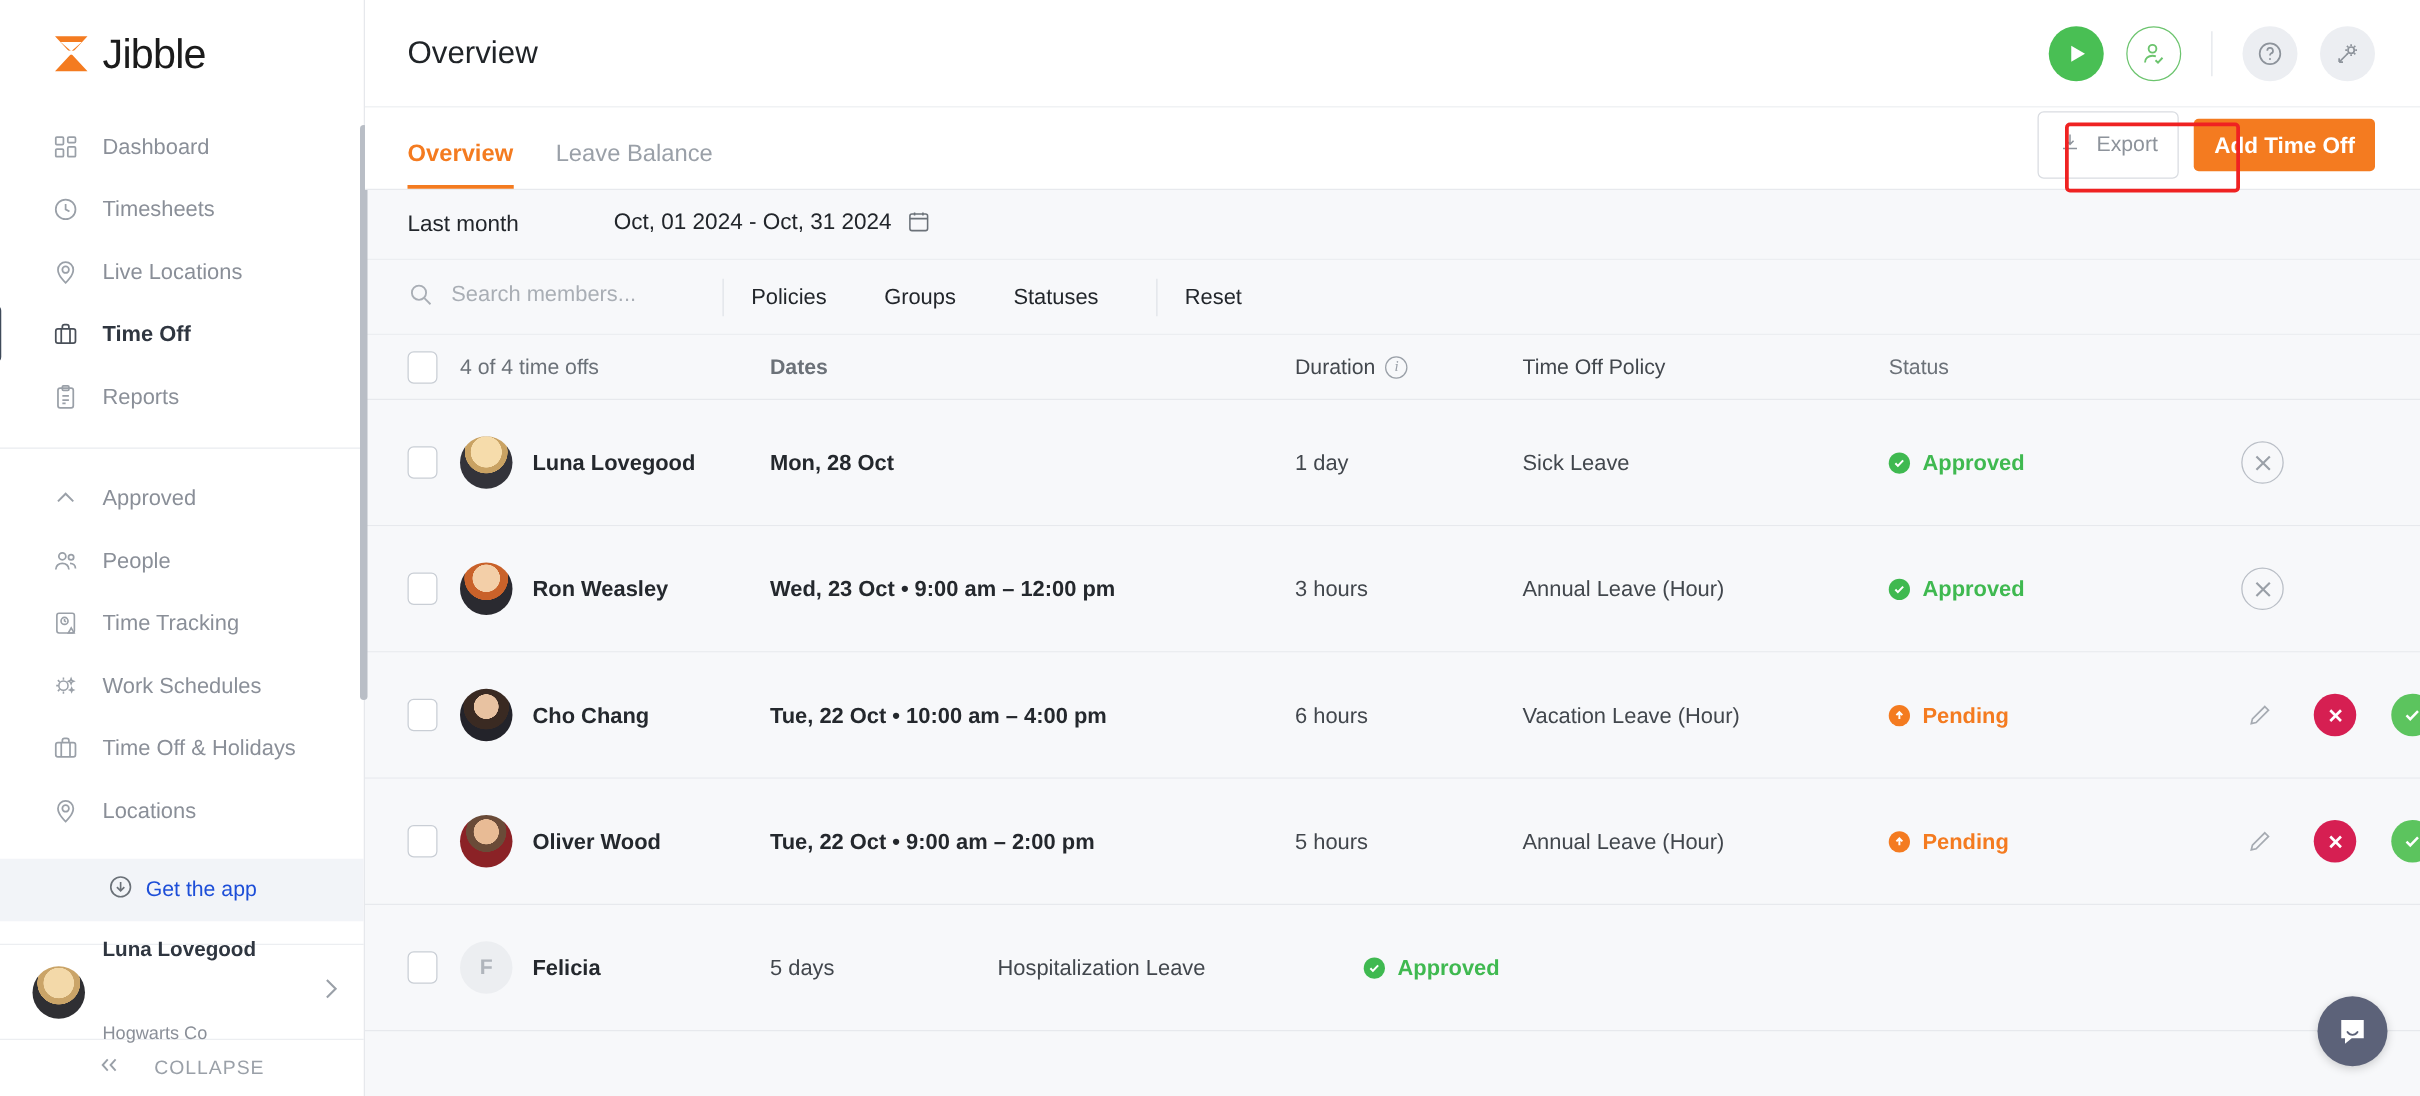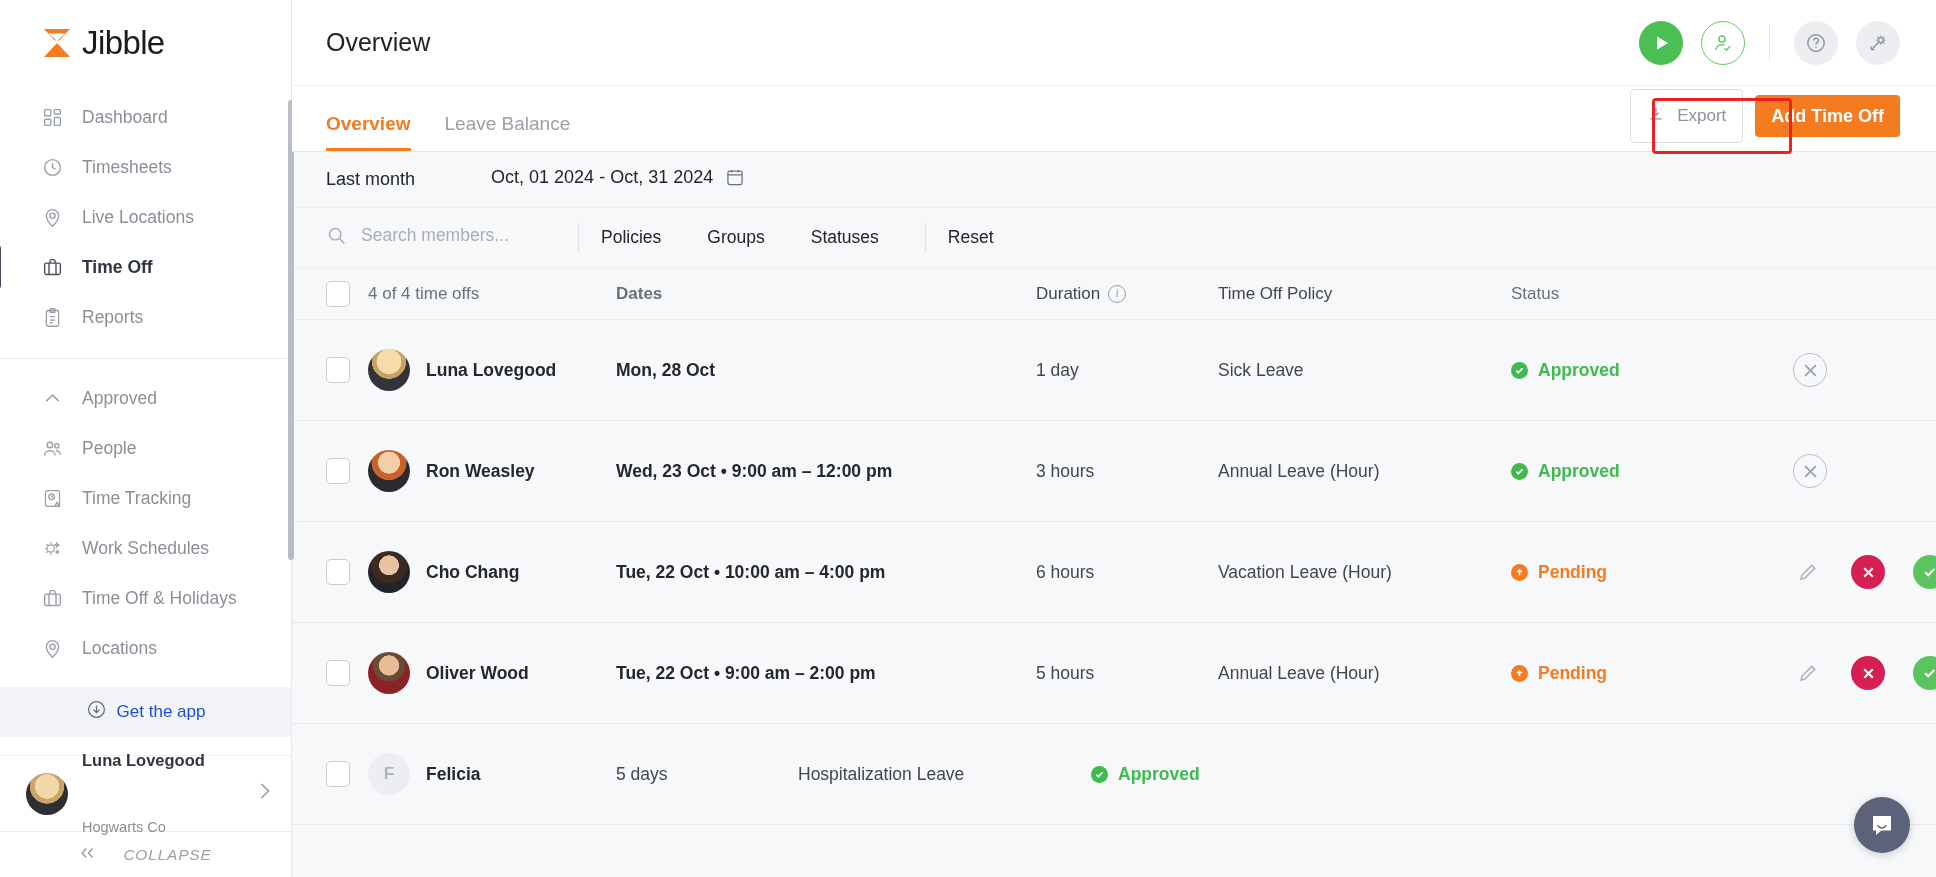--- a/index.html
+++ b/index.html
@@ -47,21 +47,21 @@
     border-top:1px solid #eceef1; cursor:pointer;
   }
   .user-av { width:42px; height:42px; border-radius:50%; flex:0 0 42px; overflow:hidden;
     background: radial-gradient(circle at 50% 32%, #f3d9a9 0 34%, #caa468 35% 48%, #2f2f33 49% 100%); }
   .user-name { font-size:16.5px; font-weight:700; color:#2f3640; line-height:1.25; }
   .user-org { font-size:14.5px; color:#8a8f98; line-height:1.3;margin-top:47px; }
   .chev-right { margin-left:auto; color:#9aa0a8; font-size: 20px; }
   .collapse {
     height:46px; border-top:1px solid #eceef1; display:flex; align-items:center;
     justify-content:center; gap:26px; color:#9aa0a8; font-size:15.5px;
-    letter-spacing:.8px; cursor:pointer;font-style:italic;
+    letter-spacing:.8px; cursor:pointer;
   }
   .sb-scroll {
     position:absolute; left: 288px; top: 100px; width:6px; height: 460px;
     background:#b9bec6; border-radius:3px;
   }
 
   
   .main { flex:1; display:flex; flex-direction:column; min-width:0; background:#e5e5e5;}
   .topbar {
     height: 86px; background:#fff; display:flex; align-items:center;

